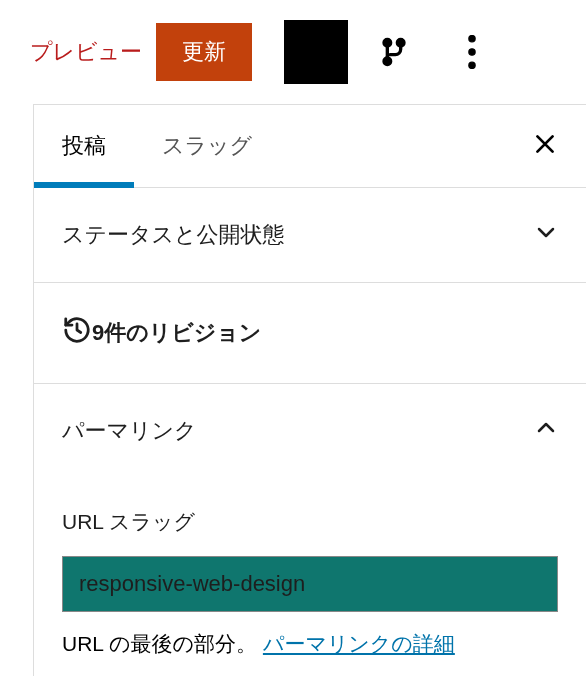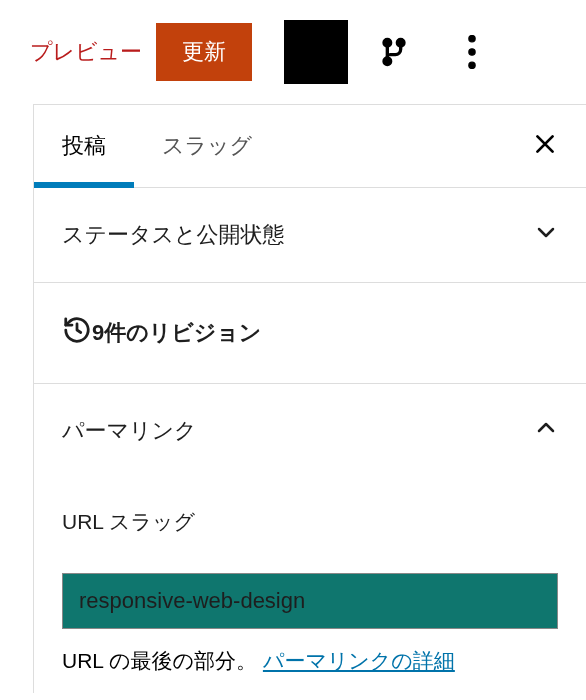--- a/index.html
+++ b/index.html
@@ -15,21 +15,21 @@
   .tabs { display: flex; align-items: center; border-bottom: 1px solid #ddd; position: relative; }
   .tab { padding: 26px 28px 26px 28px; font-size: 22px; color: #555; cursor: pointer; position: relative; }
   .tab.active { color: #000; font-weight: 500; }
   .tab.active::after { content: ""; position: absolute; left: 0; right: 0; bottom: -1px; height: 6px; background: #007cba; }
   .close-x { margin-left: auto; padding: 0 28px; font-size: 32px; font-weight: 300; cursor: pointer; color:#000; }
   .section { border-bottom: 1px solid #ddd; }
   .section-header { display: flex; align-items: center; padding: 32px 28px; font-size: 22px; cursor: pointer; }
   .section-header .chev { margin-left: auto; }
   .revisions { display: flex; align-items: center; padding: 32px 28px; font-size: 22px; font-weight: 700; border-bottom: 1px solid #ddd; cursor: pointer;}
   .section-body { padding: 0 28px 18px 28px; }
-  .field-label { font-size: 21px; margin: 30px 0 37px 0; }
+  .field-label { font-size: 21px; margin: 30px 0 20px 0; }
   .text-input { width: 100%; padding: 14px 16px; font-size: 22px; border: 1px solid #888; background: #0f766e; color:#1e1e1e; }
   .helper { font-size: 21px; margin-top: 18px; color:#000; }
   .helper a { color: #0073aa; text-decoration: underline; }
   svg { fill: none; stroke: currentColor; }
 </style>
 </head>
 <body>
 
 <div class="toolbar">
   <span class="toolbar-preview">プレビュー</span>

